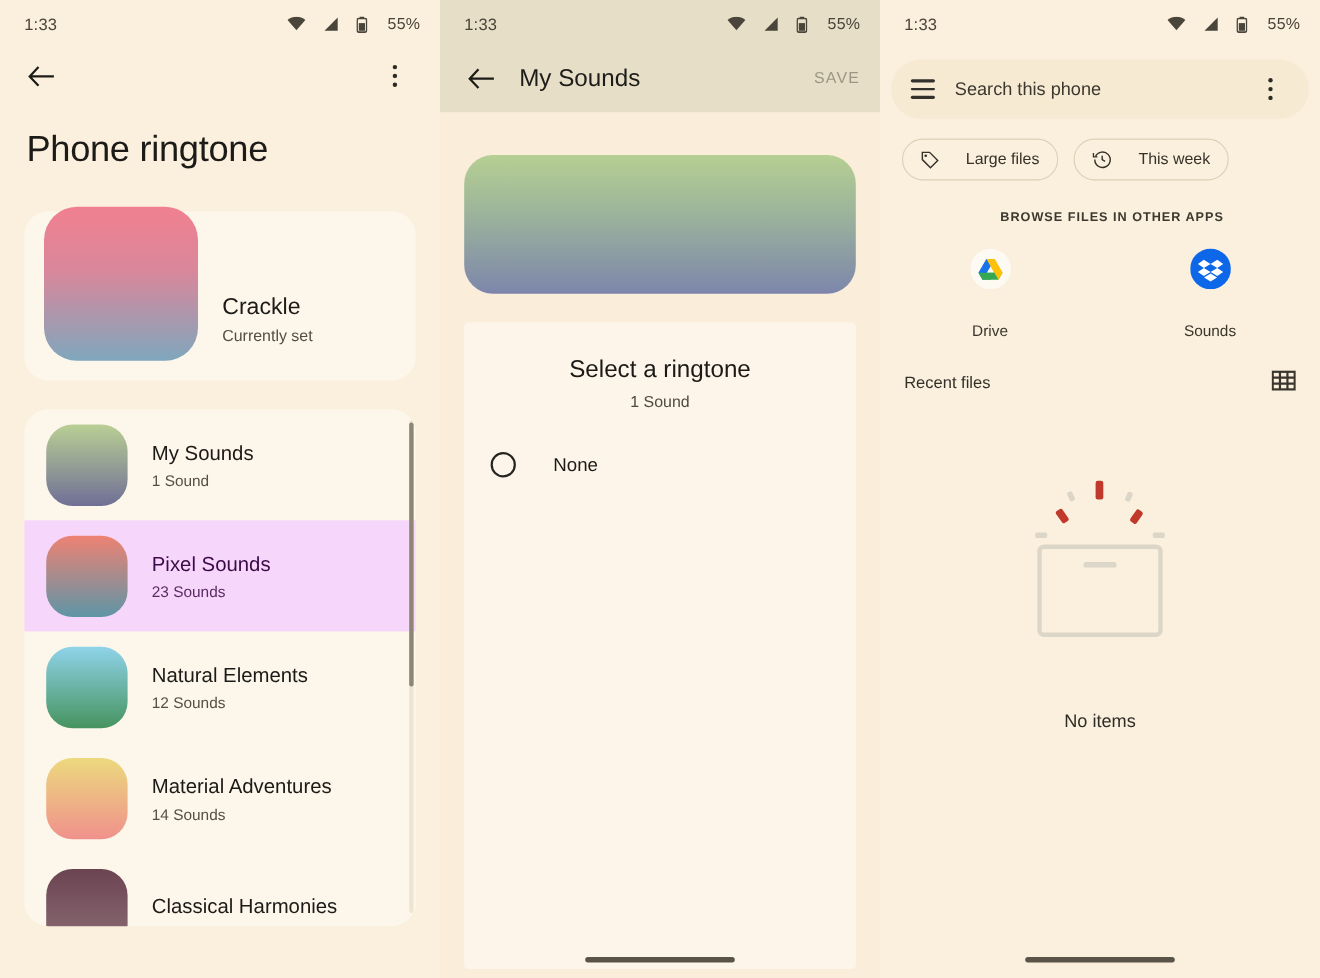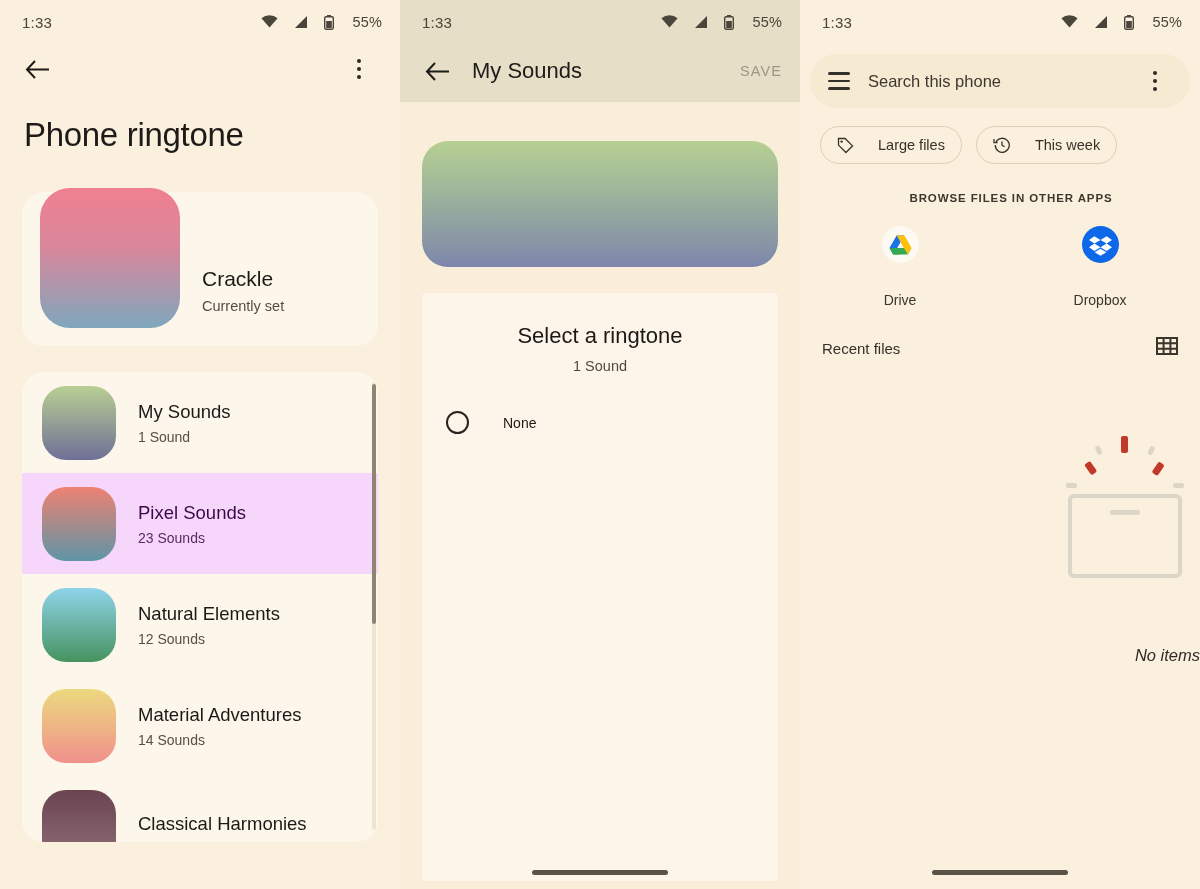--- a/index.html
+++ b/index.html
@@ -101,21 +101,21 @@
     margin: 26px 22px 0 22px; background: #fdf5e9;
     border-radius: 4px; height: 588px; padding: 30px 24px 0 24px; text-align: center;
   }
   .ring-title { font-size: 22px; color: #1a1916; margin-bottom: 9px; }
   .ring-sub { font-size: 14.5px; color: #4f4a40; }
   .radio-row { display: flex; align-items: center; gap: 34px; margin-top: 37px; }
   .radio {
     width: 23px; height: 23px; border-radius: 50%;
     border: 2.2px solid #262420; flex: none;
   }
-  .radio-label { font-size: 14px; color: #1b1a17; }
+  .radio-label { font-size: 17px; color: #1b1a17; }
 
   .fab-wrap { position: absolute; left: 712px; top: 774px; }
 
   
   .searchbar {
     margin: 14px 10px 0 10px; height: 54px; background: #f7ead3;
     border-radius: 28px; display: flex; align-items: center;
     padding: 0 14px 0 18px; gap: 18px;
   }
   .hamb { display: flex; flex-direction: column; gap: 5px; width: 22px; }
@@ -138,21 +138,21 @@
     color: #3c382f; padding: 28px 0 0 22px; text-align: center;
   }
   .apps { display: flex; padding: 22px 0 0 0; }
   .app { flex: 1; display: flex; flex-direction: column; align-items: center; gap: 29px; cursor: pointer; }
   .app-label { font-size: 14px; color: #3b362d; }
   .recent-head {
     display: flex; align-items: center; justify-content: space-between;
     padding: 28px 22px 0 22px;
   }
   .recent-title { font-size: 15px; color: #33302a; }
-  .empty { padding-top: 68px; display: flex; flex-direction: column; align-items: flex-end; font-style: italic; }
+  .empty { padding-top: 68px; display: flex; flex-direction: column; align-items: center; }
   .empty-text { font-size: 16.5px; color: #2f2c26; margin-top: 58px; }
 
   .navbar { position: absolute; bottom: 14px; width: 100%; display: flex; justify-content: center; }
   .navbar i { display: block; width: 136px; height: 5px; border-radius: 3px; background: #5a5448; }
 </style>
 </head>
 <body>
 
 <div class="screens">
 
@@ -356,21 +356,21 @@
           <path d="M22.2 9.4h-7.4l7.2 12.6 3.7 6.4 3.7-6.4z" fill="#ffc107"></path>
           <path d="M7.6 22h14.6l-3.7 6.4H11.3z" fill="#34a853"></path>
         </svg>
         <span class="app-label">Drive</span>
       </div>
       <div class="app">
         <svg width="37" height="37" viewBox="0 0 37 37">
           <circle cx="18.5" cy="18.5" r="18.5" fill="#0c68e8"></circle>
           <path d="M12.4 10.2 7 13.9l5.4 3.7 6.1-3.7zM24.6 10.2l-6.1 3.7 6.1 3.7L30 13.9zM7 21.3l5.4 3.7 6.1-3.7-6.1-3.7zM24.6 17.6l-6.1 3.7 6.1 3.7 5.4-3.7zM12.6 26.2l5.9 3.6 5.9-3.6-5.9-3.5z" fill="#ffffff"></path>
         </svg>
-        <span class="app-label">Dropbox</span>
+        <span class="app-label">Sounds</span>
       </div>
     </div>
 
     <div class="recent-head">
       <span class="recent-title">Recent files</span>
       <span>
         <svg width="22" height="20" viewBox="0 0 22 20">
             <rect x="1" y="2" width="20" height="16" fill="none" stroke="#3a362e" stroke-width="2"></rect>
             <path d="M7.6 2v16M14.4 2v16M1 7.3h20M1 12.7h20" stroke="#3a362e" stroke-width="2"></path>
           </svg>

